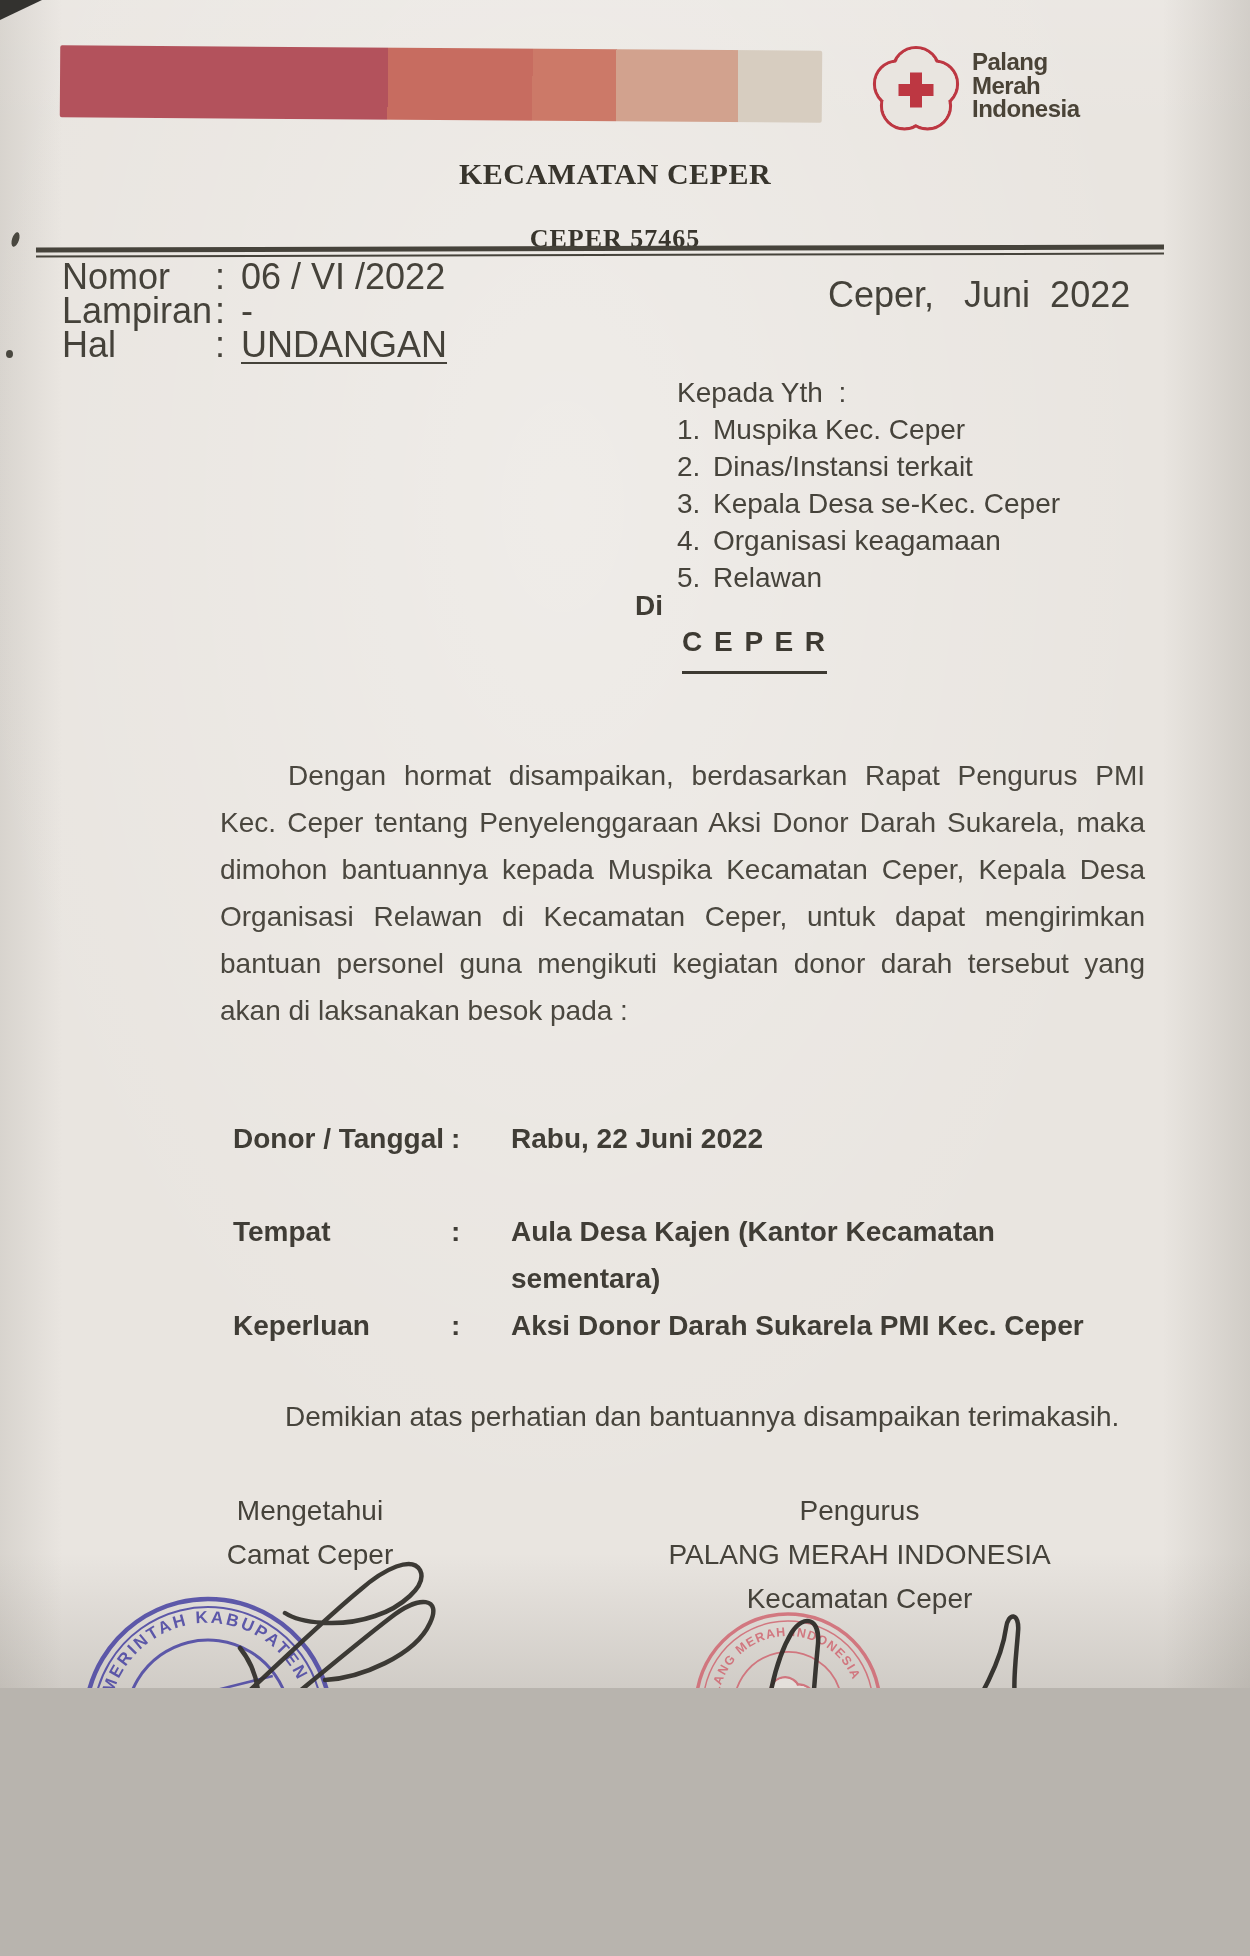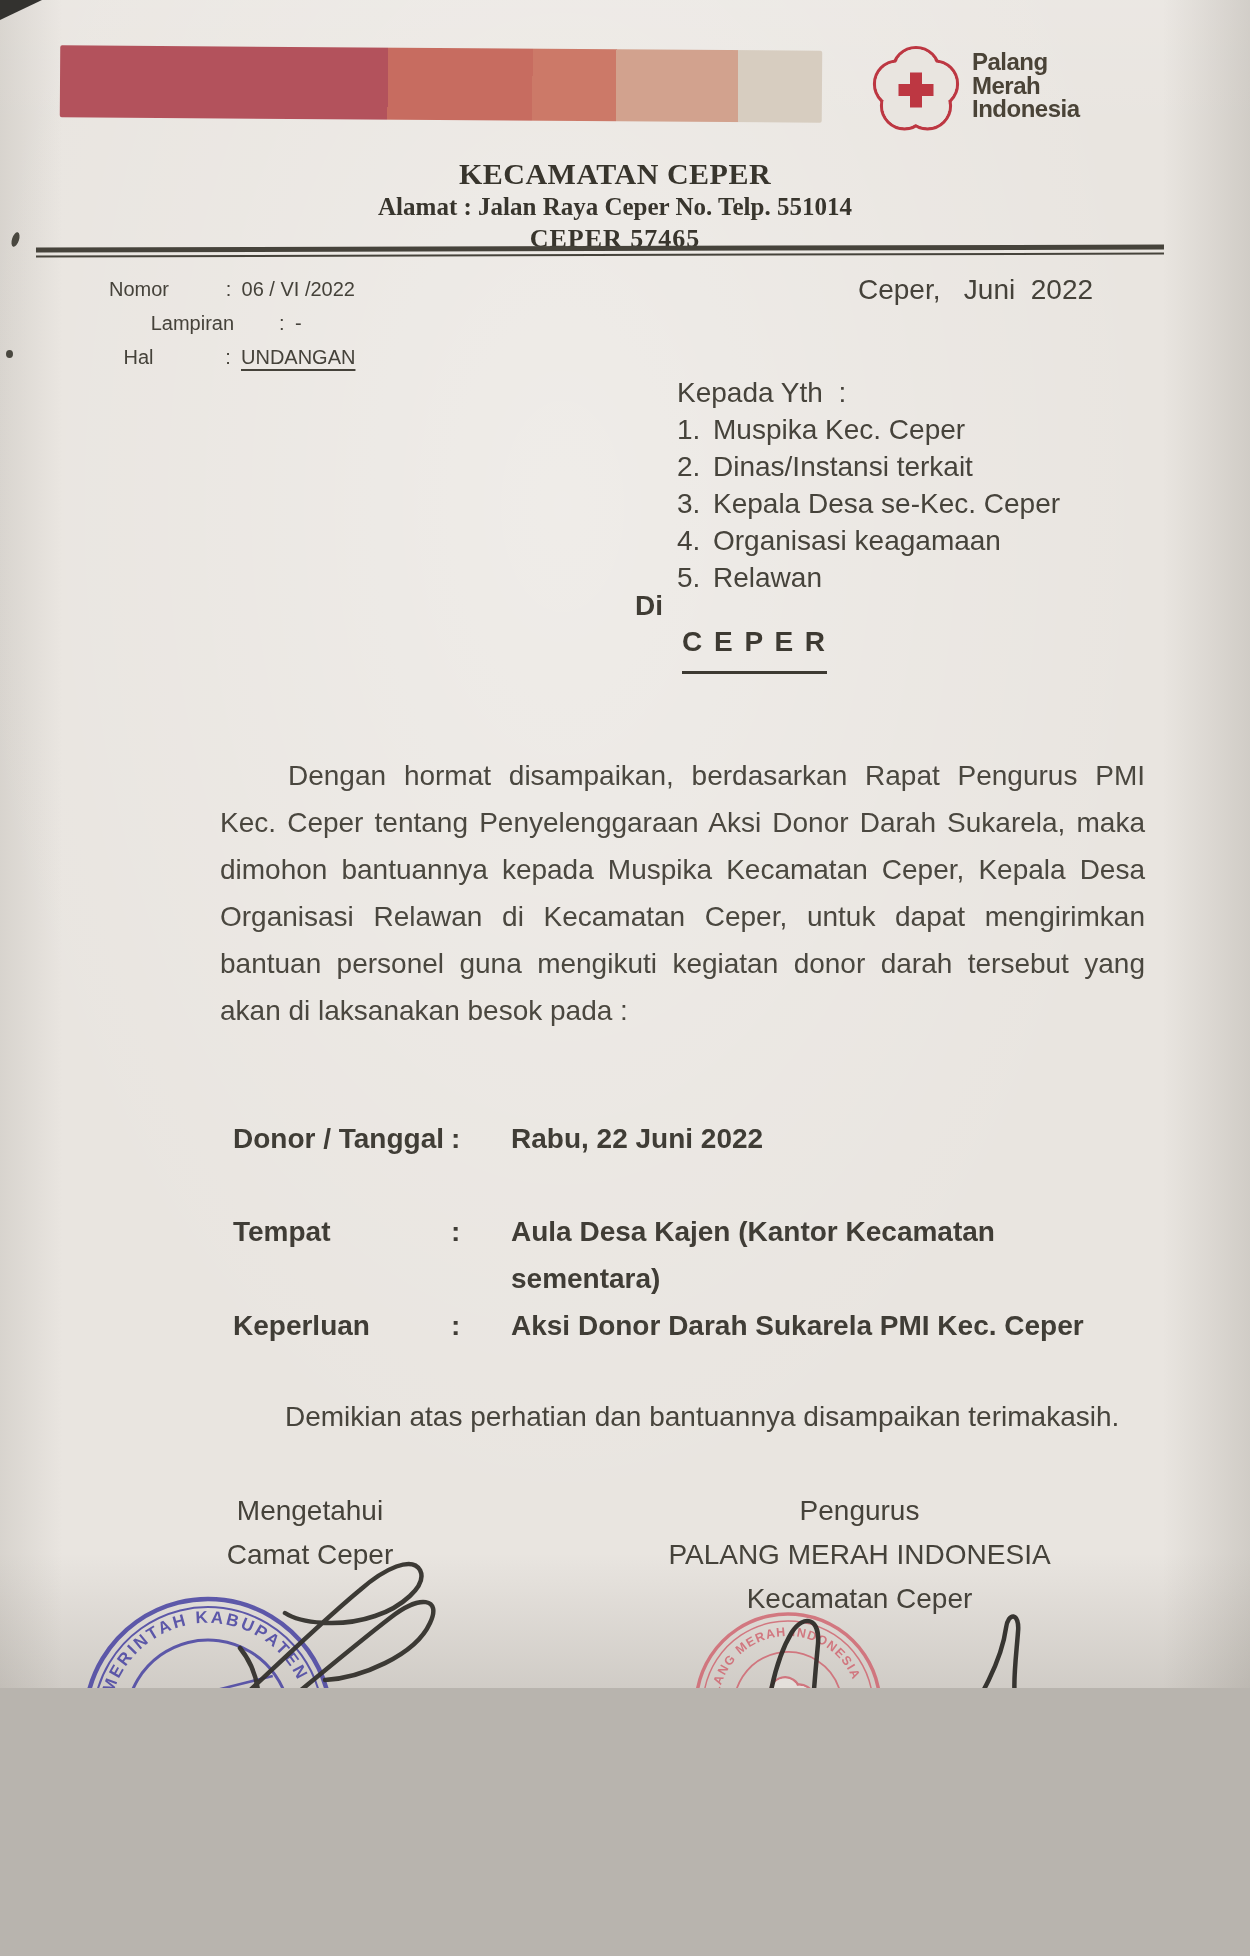--- a/index.html
+++ b/index.html
@@ -25,25 +25,25 @@
       #cc7968 62%, #cc7968 73%,
       #d2a28e 73%, #d2a28e 89%,
       #d7cdc0 89%, #d7cdc0 100%);
   }
   .logo-text{left:972px;top:50px;font-size:24px;font-weight:bold;line-height:23.5px;color:#4a4337;letter-spacing:-0.5px;}
   .lh1{left:240px;top:157px;width:750px;font-size:30px;letter-spacing:0.5px;}
   .lh2{left:240px;top:193px;width:750px;font-size:25px;}
   .lh3{left:240px;top:224px;width:750px;font-size:26px;letter-spacing:1px;}
   .rule{left:36px;top:246px;width:1128px;height:3px;border-top:5px solid #46433b;border-bottom:2px solid #46433b;transform:rotate(-0.15deg);}
   
-  .meta{left:62px;top:272px;font-size:20px;line-height:34px;color:#45423a;text-align:center;}
+  .meta{left:62px;top:260px;font-size:36px;line-height:34px;color:#45423a;}
   .meta .lbl{display:inline-block;width:153px;}
   .meta .sep{display:inline-block;width:26px;}
   .und{text-decoration:underline;text-decoration-thickness:2px;text-underline-offset:5px;}
-  .place-date{left:828px;top:274px;font-size:28px;color:#45423a;margin-left:30px;}
+  .place-date{left:828px;top:274px;font-size:36px;color:#45423a;}
   
   .recipients{left:677px;top:374px;font-size:28px;line-height:37px;color:#46433b;}
   .recipients .num{display:inline-block;width:36px;}
   .di{left:635px;top:590px;font-size:28px;font-weight:bold;color:#403d35;}
   .city{left:682px;top:626px;font-size:28px;font-weight:bold;letter-spacing:2px;color:#3d3a32;
         border-bottom:3px solid #3d3a32;padding-bottom:13px;}
   
   .body-par{left:220px;top:752px;width:925px;font-size:28px;line-height:47px;color:#4a473f;}
   .body-par .ln{text-align:justify;text-align-last:justify;}
   .body-par .ln.first{padding-left:68px;}
@@ -100,21 +100,20 @@
       <rect x="52" y="34.5" width="12" height="35" fill="#bd3742"></rect>
     </g>
   </svg>
   <div class="abs logo-text">
     <div>Palang</div>
     <div>Merah</div>
     <div>Indonesia</div>
   </div>
 
   <div class="abs serif center lh1">KECAMATAN CEPER</div>
-  <div class="abs serif center lh2">Alamat : Jalan Raya Ceper No. Telp. 551014</div>
   <div class="abs serif center lh3">CEPER 57465</div>
   <div class="abs rule"></div>
 
   <div class="abs meta">
     <div class="pre"><span class="lbl">Nomor</span><span class="sep">:</span><span>06 / VI /2022</span></div>
     <div class="pre"><span class="lbl">Lampiran</span><span class="sep">:</span><span>-</span></div>
     <div class="pre"><span class="lbl">Hal</span><span class="sep">:</span><span class="und">UNDANGAN</span></div>
   </div>
   <div class="abs place-date pre">Ceper,   Juni  2022</div>
 

